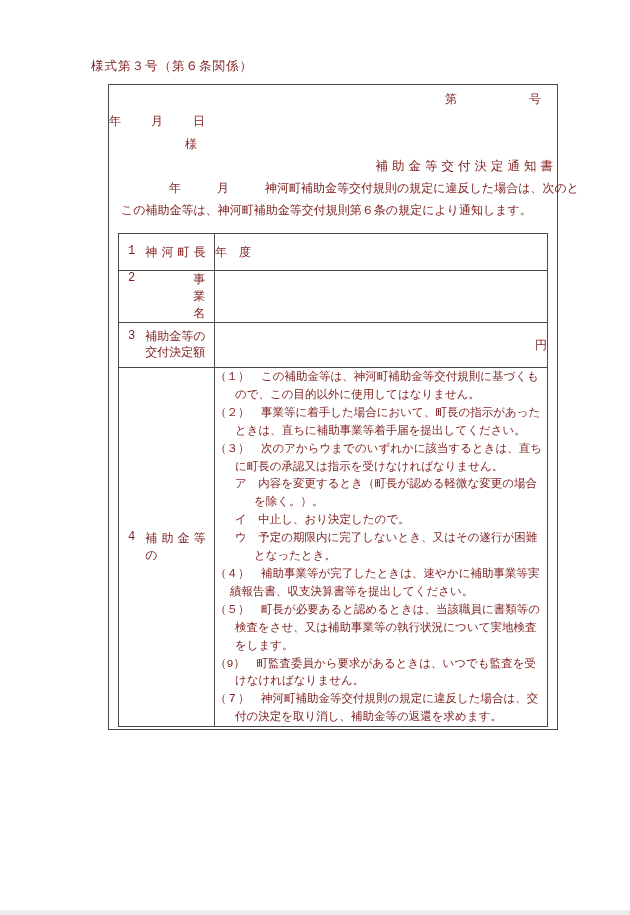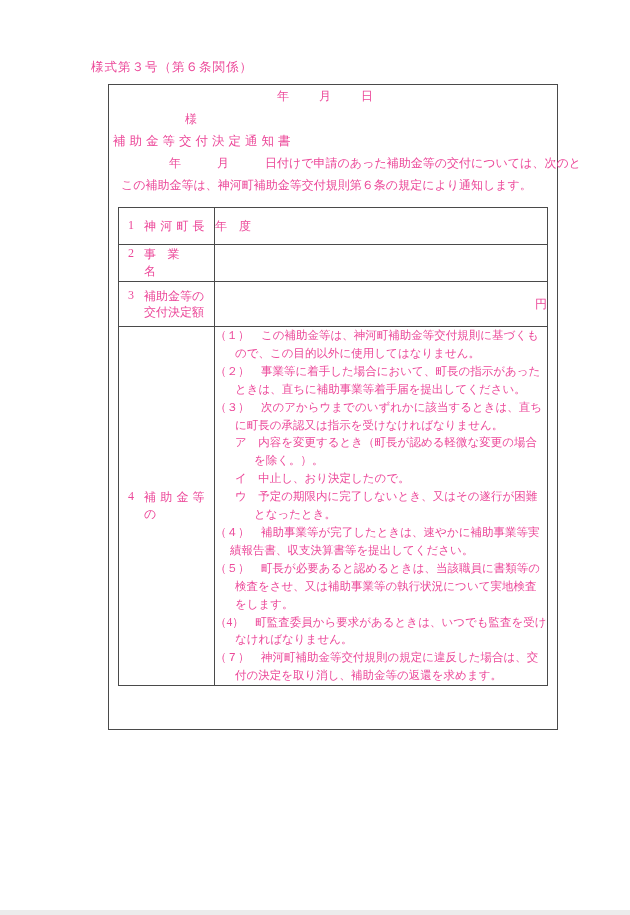--- a/index.html
+++ b/index.html
@@ -1,61 +1,61 @@
 <!DOCTYPE html>
 <html><head>
 <meta charset="utf-8">
 <style>
   html,body{margin:0;padding:0;background:#ffffff;}
   .page{
     position:relative;
     width:630px;height:915px;
     background:#ffffff;
-    font-family:Liberation Serif, serif;
-    color:#ec4899;
+    font-family:Liberation Mono, monospace;
+    color:#7f1d1d;
     overflow:hidden;
   }
   .scan-edge{
     position:absolute;left:0;bottom:0;width:100%;height:5px;
     background:#ececec;
   }
   .form-label{
     position:absolute;left:91px;top:59px;
     font-size:12.5px;line-height:16px;letter-spacing:1px;
   }
   .doc-box{
     position:absolute;left:108px;top:84px;
     width:450px;height:646px;
     border:1px solid #4a4a4a;
     box-sizing:border-box;
     font-size:12px;
   }
   .line-docno{margin-top:5px;line-height:21px;text-align:right;padding-right:14px;letter-spacing:2px;}
-  .line-date{line-height:22px;text-align:center;padding-right:14px;letter-spacing:2px;}
+  .line-date{line-height:22px;text-align:left;padding-right:14px;letter-spacing:2px;}
   .line-addressee{line-height:24px;padding-left:76px;}
   .line-issuer{line-height:21px;padding-left:276px;}
   .seal{display:inline-block;margin-left:93px;}
-  .line-title{line-height:21px;text-align:left;letter-spacing:4px;padding-left:4px;font-size:12.5px;}
+  .line-title{line-height:21px;text-align:right;letter-spacing:4px;padding-left:4px;font-size:12.5px;}
   .line-body{line-height:22px;padding-left:12px;white-space:nowrap;}
   table.main-table{
     margin:11px 0 0 9px;
     border-collapse:collapse;
     table-layout:fixed;
     width:430px;
     font-size:12px;
   }
   table.main-table td{
     border:1px solid #4a4a4a;
     padding:0;
     vertical-align:middle;
   }
   td.lbl{width:95px;}
   .lbl-inner{display:flex;gap:10px;padding-left:9px;align-items:flex-start;}
   .ls-med{letter-spacing:0.35em;}
-  .ls-wide{letter-spacing:0.95em;}
+  .ls-wide{letter-spacing:0.95em;margin-left:48px;}
   .pre{white-space:pre-line;line-height:16px;}
   tr.row-1 td{height:36px;}
   tr.row-2 td{height:36px;}
   tr.row-3 td{height:44px;}
   tr.row-4 td{height:357px;}
   td.val-year{padding-left:172px;}
   td.val-amount{text-align:right;padding-right:18px;}
   td.val-conditions{
     vertical-align:top;
     padding:0 4px;
@@ -69,29 +69,30 @@
 </style>
 </head>
 <body>
 
 <div class="page">
 
   <div class="form-label">様式第３号（第６条関係）</div>
 
   <div class="doc-box">
 
+    <div class="line-docno">第　　　　　号</div>
 
     <div class="line-date">年　　月　　日</div>
 
     <div class="line-addressee">様</div>
 
 
     <div class="line-title">補助金等交付決定通知書</div>
 
-    <div class="line-body">　　　　年　　　月　　　日付けで申請のあった補助金等の交付については、次のと</div>
+    <div class="line-body">　　　　年　　　月　　　神河町補助金等交付規則の規定に違反した場合は、次のと</div>
     <div class="line-body">この補助金等は、神河町補助金等交付規則第６条の規定により通知します。</div>
 
     <table class="main-table">
       <tbody>
           <tr class="row-1">
         <td class="lbl">
           <div class="lbl-inner">
             <span>1</span>
             <span class="ls-med">神河町長</span>
           </div>
@@ -127,21 +128,21 @@
         <td class="val-conditions">
           <div>
                 <div class="cond main">（１）　この補助金等は、神河町補助金等交付規則に基づくもので、この目的以外に使用してはなりません。</div>
                 <div class="cond main">（２）　事業等に着手した場合において、町長の指示があったときは、直ちに補助事業等着手届を提出してください。</div>
                 <div class="cond main">（３）　次のアからウまでのいずれかに該当するときは、直ちに町長の承認又は指示を受けなければなりません。</div>
                 <div class="cond sub">ア　内容を変更するとき（町長が認める軽微な変更の場合を除く。）。</div>
                 <div class="cond sub">イ　中止し、おり決定したので。</div>
                 <div class="cond sub">ウ　予定の期限内に完了しないとき、又はその遂行が困難となったとき。</div>
                 <div class="cond main-tight">（４）　補助事業等が完了したときは、速やかに補助事業等実績報告書、収支決算書等を提出してください。</div>
                 <div class="cond main">（５）　町長が必要あると認めるときは、当該職員に書類等の検査をさせ、又は補助事業等の執行状況について実地検査をします。</div>
-                <div class="cond main">（4）　町監査委員から要求があるときは、いつでも監査を受けなければなりません。</div>
+                <div class="cond main">（9）　町監査委員から要求があるときは、いつでも監査を受けなければなりません。</div>
                 <div class="cond main">（７）　神河町補助金等交付規則の規定に違反した場合は、交付の決定を取り消し、補助金等の返還を求めます。</div>
               </div>
         </td>
       </tr>
     </tbody>
       </table>
 
   </div>
 
   <div class="scan-edge"></div>

